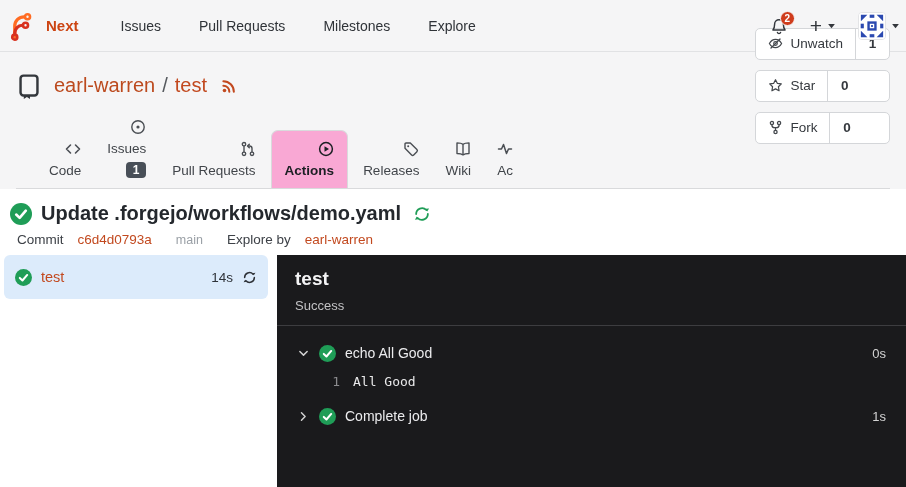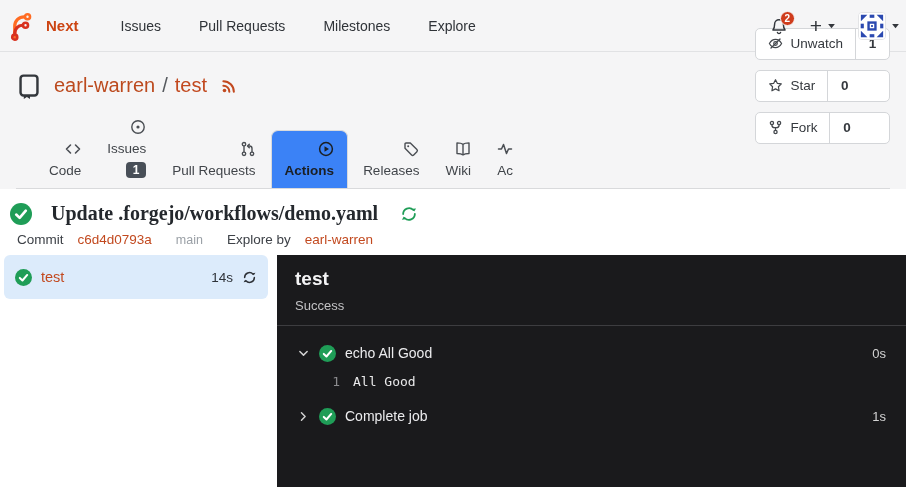--- a/index.html
+++ b/index.html
@@ -42,29 +42,29 @@
               font-family:inherit; font-size:13.5px; color:#35393e; cursor:pointer; }
   .btn-main .ic { color:#44484d; }
   .btn-count { display:flex; align-items:center; justify-content:center; min-width:34px; padding:0 10px;
                border-left:1px solid #d4d6d9; font-size:13.5px; font-weight:600; color:#35393e; text-decoration:none; }
 
   .tabs { display:flex; align-items:flex-end; gap:4px; margin-top:6px; padding-left:22px;
           border-bottom:1px solid #d9dadc; white-space:nowrap; overflow:hidden; }
   .tab { display:flex; align-items:flex-end; gap:6px; padding:10px 10px; font-size:13.5px; color:#41454a;
          text-decoration:none; border:1px solid transparent; border-bottom:none;flex-direction:column; }
   .tab .ic { color:#4a4e53; flex:0 0 auto; }
-  .tab.active { background:#3b82f6; border:1px solid #d9dadc; border-bottom:1px solid #fff; margin-bottom:-1px;
+  .tab.active { background:#f9a8d4; border:1px solid #d9dadc; border-bottom:1px solid #fff; margin-bottom:-1px;
                 border-radius:7px 7px 0 0; font-weight:700; color:#1b1f23; padding:10px 13px; }
   .tab.active .ic { color:#1b1f23; }
   .tab-badge { background:#484f58; color:#fff; font-size:12px; font-weight:600; border-radius:4px;
                padding:1px 7px; margin-left:2px; }
 
   
   .run-head { background:#fff; padding:13px 16px 0 10px; flex:0 0 auto; }
-  .run-title-row { display:flex; align-items:center; gap:19px;font-family:Liberation Serif, serif; }
+  .run-title-row { display:flex; align-items:center; gap:9px; }
   .run-title { font-size:20px; font-weight:600; color:#24282d; }
   .rerun-btn { color:#1f9d57; display:flex; margin-left:3px; }
   .run-meta { margin:7px 0 0 7px; font-size:13.5px; color:#3d4147; display:flex; align-items:center; gap:14px; }
   .run-meta a { text-decoration:none; }
   .commit-hash { color:#c2491f; }
   .branch-label { color:#9aa0a6; font-size:12.5px; margin:0 10px; }
   .pushed-by { color:#c2491f; }
 
   
   .run-body { flex:1 1 auto; min-height:0; display:flex; padding-top:8px; }

